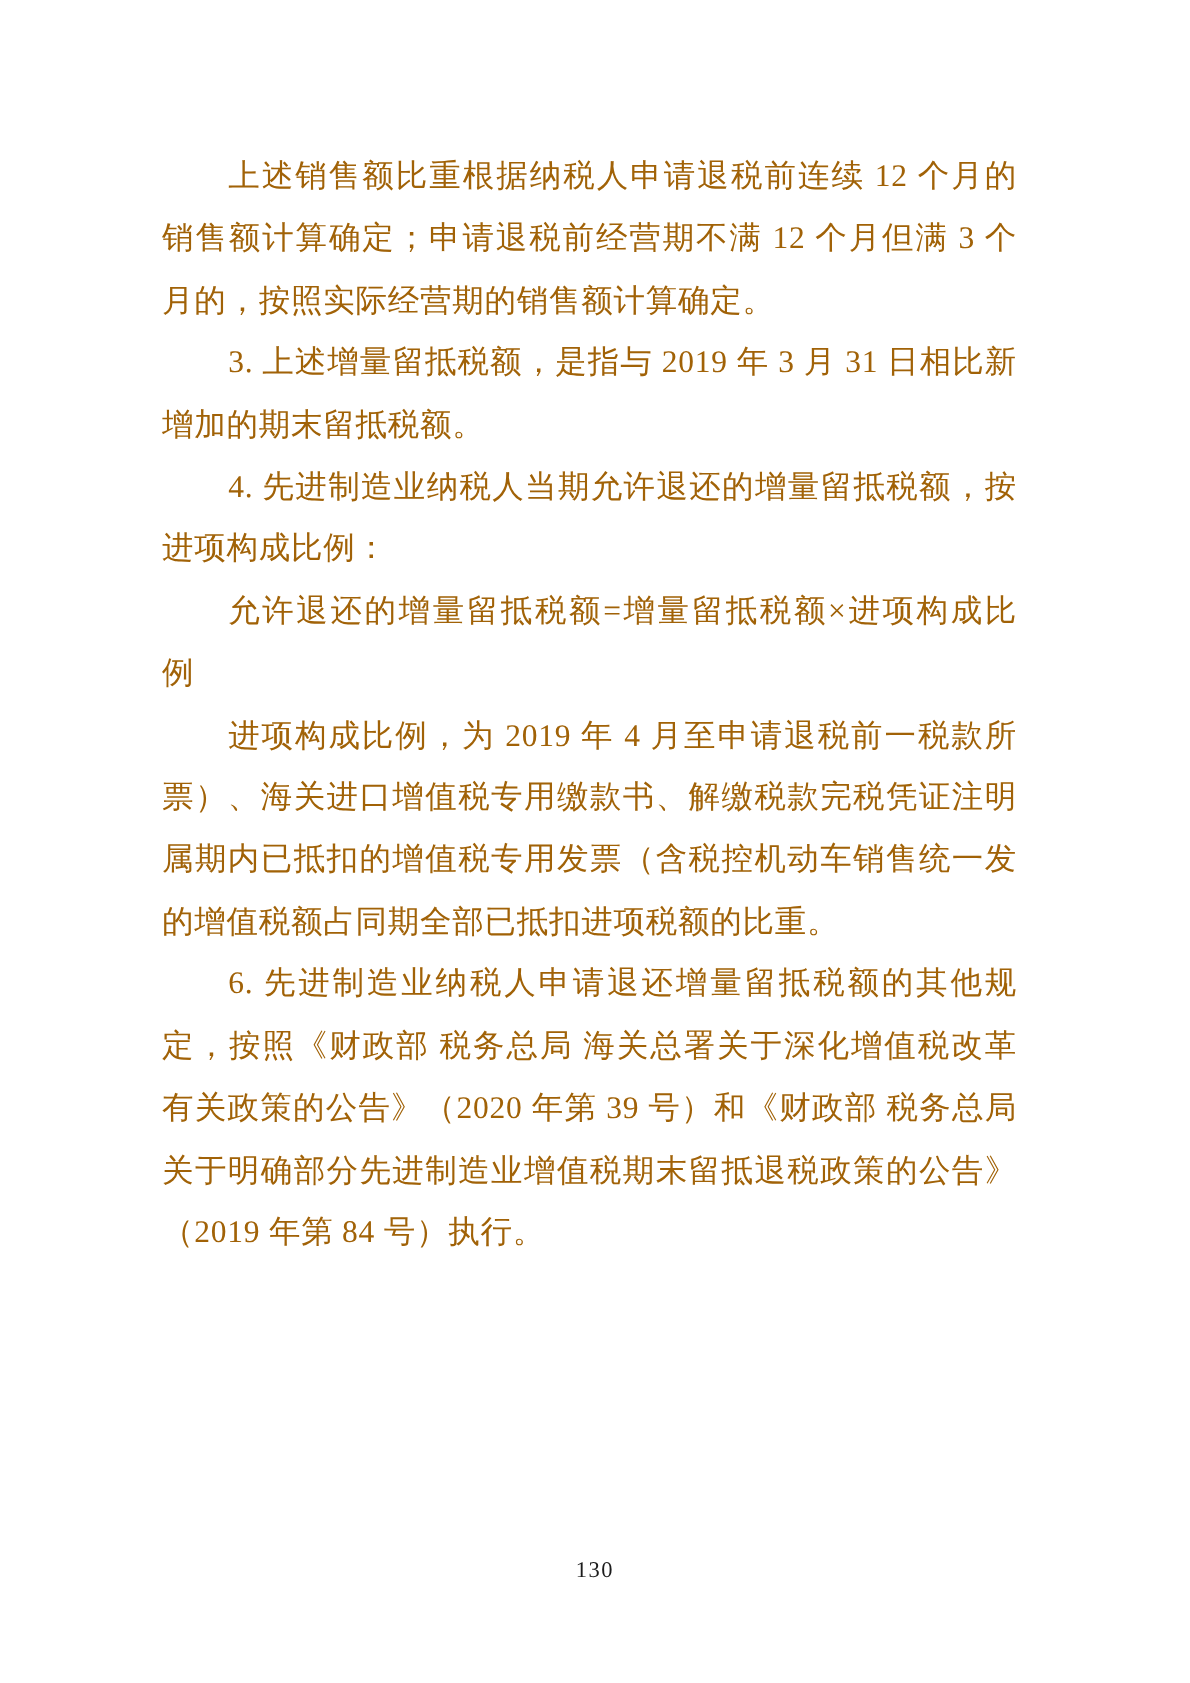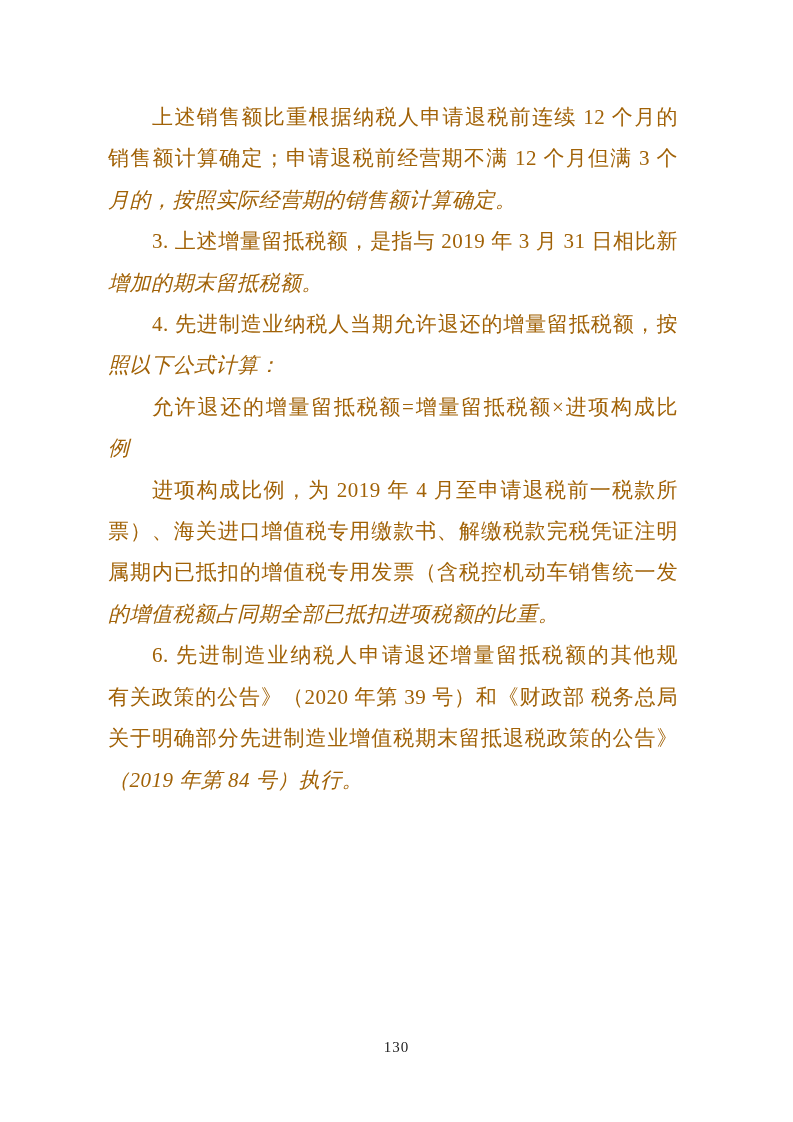--- a/index.html
+++ b/index.html
@@ -33,21 +33,20 @@
     text-align: justify;
     text-align-last: justify;
     white-space: normal;
     color: #a16207;
   }
   .line.first {
     text-indent: 2.1em;
   }
   .line.last {
     text-align-last: left;
-    font-style: italic;
   }
   .footer {
     position: absolute;
     left: 0;
     top: 1038px;
     width: 793px;
     text-align: center;
   }
   .page-number {
     font-size: 15px;
@@ -65,34 +64,35 @@
         <div class="line first">上述销售额比重根据纳税人申请退税前连续 12 个月的</div>
         <div class="line">销售额计算确定；申请退税前经营期不满 12 个月但满 3 个</div>
         <div class="line last">月的，按照实际经营期的销售额计算确定。</div>
       </div>
       <div class="para">
         <div class="line first">3. 上述增量留抵税额，是指与 2019 年 3 月 31 日相比新</div>
         <div class="line last">增加的期末留抵税额。</div>
       </div>
       <div class="para">
         <div class="line first">4. 先进制造业纳税人当期允许退还的增量留抵税额，按</div>
-        <div class="line last">照以下公式计算：</div>
+        <div class="line last">进项构成比例：</div>
       </div>
       <div class="para">
         <div class="line first">允许退还的增量留抵税额=增量留抵税额×进项构成比</div>
         <div class="line last">例</div>
       </div>
       <div class="para">
         <div class="line first">进项构成比例，为 2019 年 4 月至申请退税前一税款所</div>
         <div class="line">票）、海关进口增值税专用缴款书、解缴税款完税凭证注明</div>
         <div class="line">属期内已抵扣的增值税专用发票（含税控机动车销售统一发</div>
         <div class="line last">的增值税额占同期全部已抵扣进项税额的比重。</div>
       </div>
       <div class="para">
         <div class="line first">6. 先进制造业纳税人申请退还增量留抵税额的其他规</div>
+        <div class="line">定，按照《财政部 税务总局 海关总署关于深化增值税改革</div>
         <div class="line">有关政策的公告》（2020 年第 39 号）和《财政部 税务总局</div>
         <div class="line">关于明确部分先进制造业增值税期末留抵退税政策的公告》</div>
         <div class="line last">（2019 年第 84 号）执行。</div>
       </div>
     </div>
   <div class="footer">
     <span class="page-number">130</span>
   </div>
 </div>
 

